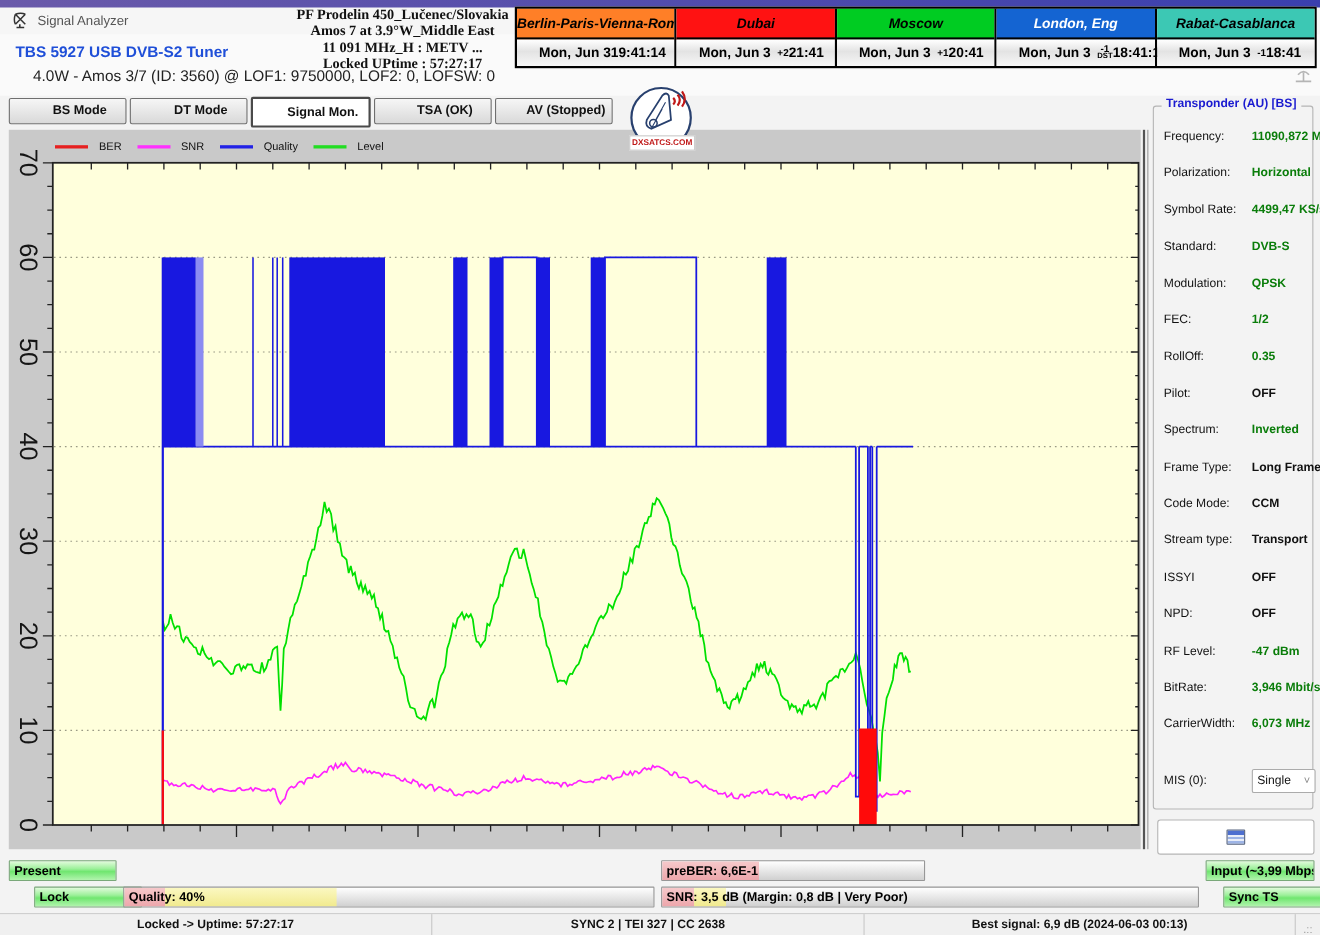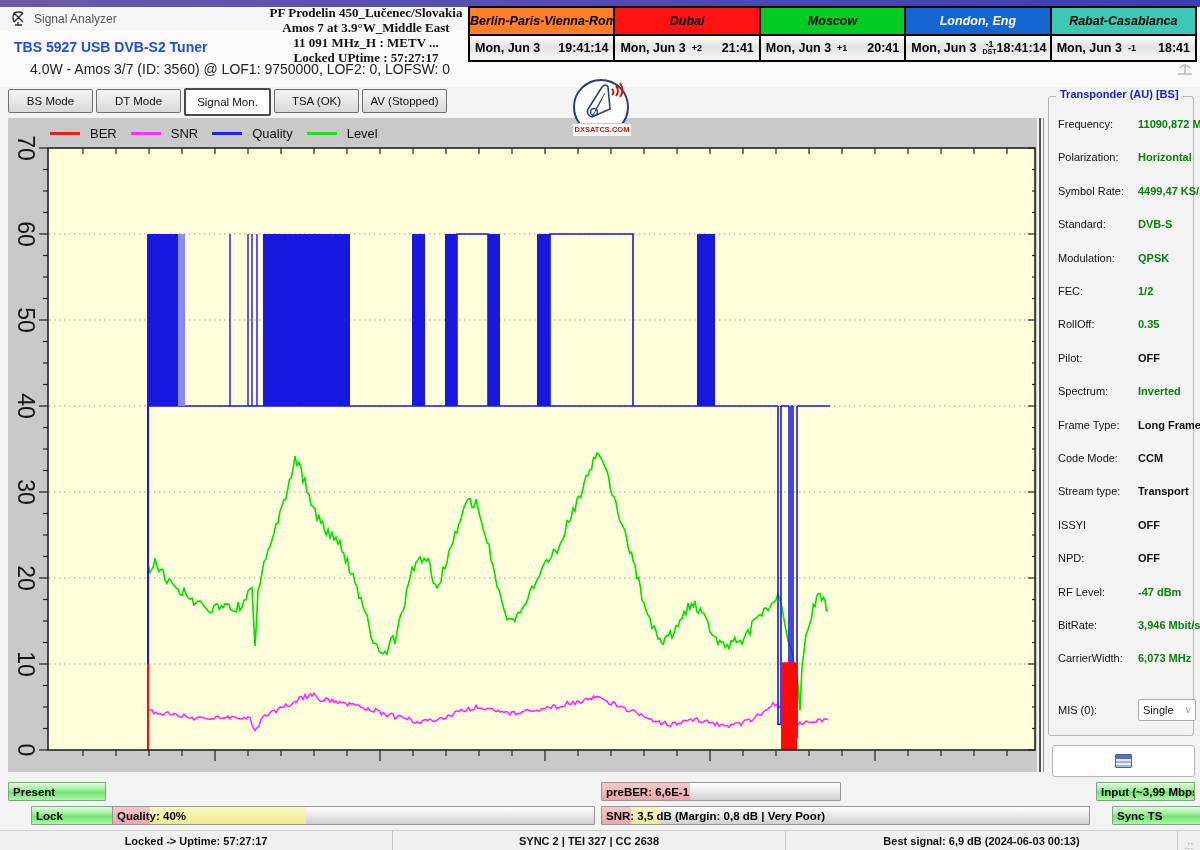--- a/index.html
+++ b/index.html
@@ -13,37 +13,37 @@
   #tuner-title{position:absolute;left:14px;top:8px;font-size:14px;font-weight:bold;color:#1f4fd8;}
   #tuner-subtitle{position:absolute;left:30px;top:30px;font-size:14px;color:#222;}
   #site-info{position:absolute;left:262px;top:-26px;width:208px;text-align:center;
     font-family:"Liberation Serif",serif;font-weight:bold;font-size:13px;color:#111;line-height:15px;}
   #clocks{position:absolute;left:468px;top:6px;width:729px;height:56px;display:flex;
     border:2px solid #000;box-sizing:border-box;background:#fff;}
   .clock{flex:1;border-left:2px solid #000;display:flex;flex-direction:column;min-width:0;}
   .clock:first-child{border-left:none;}
   .clock-head{height:26px;line-height:26px;text-align:center;font-size:12.5px;font-weight:bold;
     font-style:italic;border-bottom:2px solid #000;white-space:nowrap;overflow:hidden;}
-  .clock-row{flex:1;display:flex;align-items:center;padding:0 5px;
+  .clock-row{flex:1;display:flex;align-items:center;padding:0 20px;
     background:linear-gradient(180deg,#ffffff,#e3e3e3 45%,#f7f7f7);font-size:12.5px;font-weight:bold;color:#000;}
   .clock-date{white-space:nowrap;}
   .clock-off{font-size:9px;margin-left:6px;line-height:8px;text-align:center;}
   .clock-off .dst{display:block;font-size:7px;}
   .clock-time{margin-left:auto;white-space:nowrap;}
   #antenna-icon{position:absolute;left:1176px;top:62px;width:18px;height:14px;opacity:.7;}
   #tabs{position:absolute;left:8px;top:89px;display:flex;gap:3px;}
   .tab{width:83px;height:22px;border:1px solid #6f6f6f;border-radius:2px;
-    background:linear-gradient(180deg,#f6f6f6,#d9d9d9);font-size:11.5px;font-weight:normal;color:#111;
-    display:flex;align-items:center;justify-content:center;cursor:pointer;}
+    background:linear-gradient(180deg,#f6f6f6,#d9d9d9);font-size:11.5px;font-weight:bold;color:#111;
+    display:flex;align-items:center;justify-content:center;cursor:pointer;padding-left:22px;}
   .tab.selected{background:#fff;border:2px solid #4a4a4a;height:24px;margin-top:-1px;}
   #chart{position:absolute;left:8px;top:118px;width:1029px;height:654px;background:#c9c9c9;}
   #legend{position:absolute;left:42px;top:4px;height:22px;display:flex;align-items:center;gap:14px;}
   .leg-item{display:flex;align-items:center;gap:10px;}
   .leg-line{width:30px;height:3px;}
-  .leg-label{font-size:13px;color:#111;}
+  .leg-label{font-size:10px;color:#111;}
   #plot-svg{position:absolute;left:0;top:0;}
   #dx-logo{position:absolute;left:572px;top:79px;width:58px;height:58px;z-index:5;}
   #dx-logo .circ{width:52px;height:52px;border-radius:50%;background:#fff;border:2px solid #28406e;
     position:absolute;left:1px;top:0;}
   #dx-logo .tag{position:absolute;left:0px;top:44px;width:58px;height:12px;background:#fff;
     border:1px solid #c9c9c9;font-size:7.5px;font-weight:bold;color:#c01818;text-align:center;line-height:11px;}
   #splitter{position:absolute;left:1039px;top:118px;width:5px;height:654px;
     border-left:2px solid #555;border-right:1px solid #999;box-sizing:border-box;}
   #tp-panel{position:absolute;left:1048px;top:88px;width:148px;height:650px;}
   #tp-box{position:absolute;left:0;top:8px;width:146px;height:640px;border:1px solid #b5b5b5;

